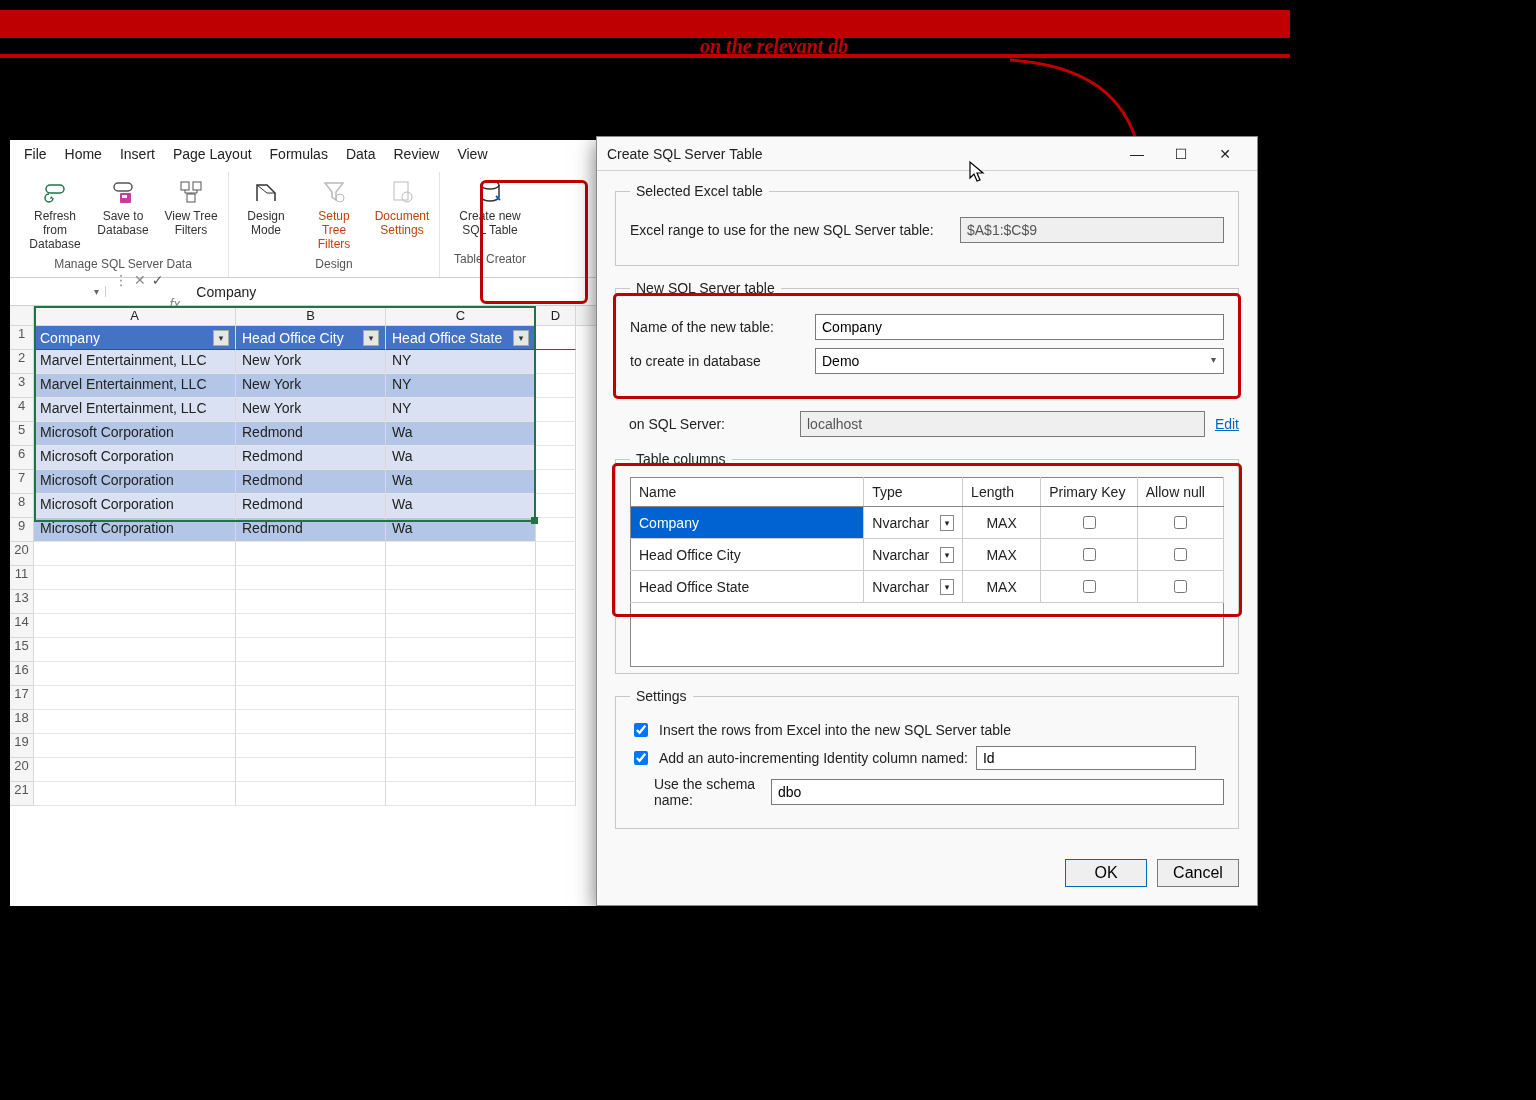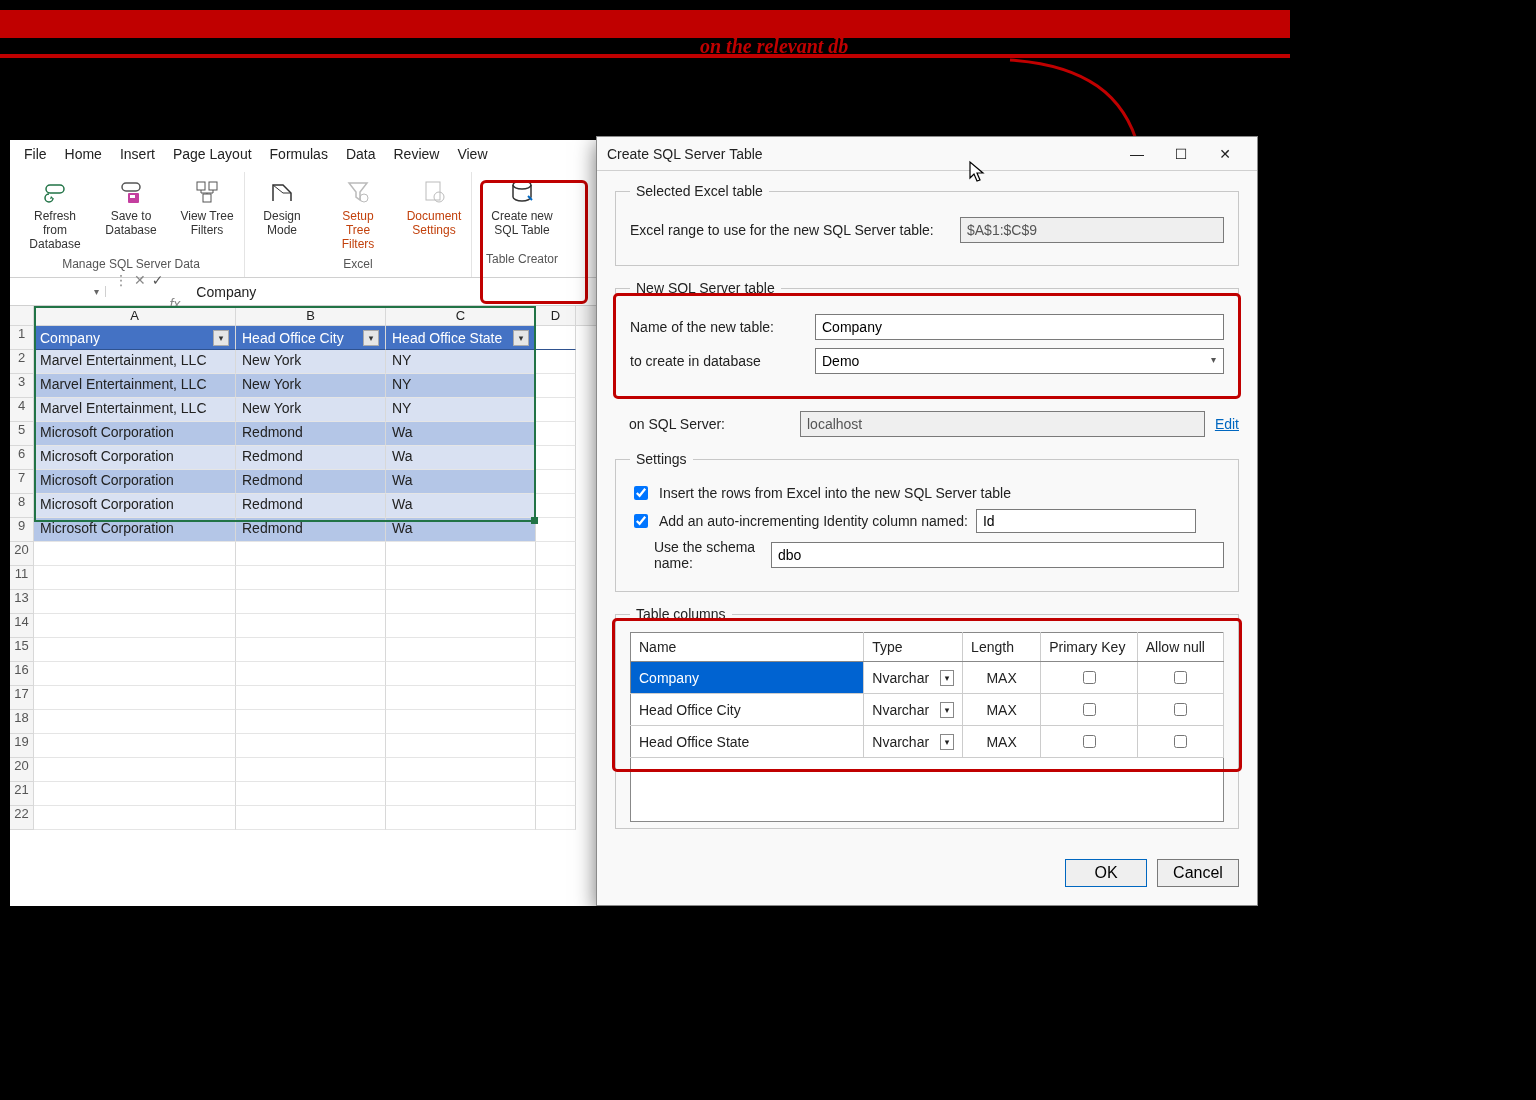--- a/index.html
+++ b/index.html
@@ -56,21 +56,21 @@
     display: flex;
     padding: 6px 8px 0;
     border-bottom: 1px solid #d0d0d0;
   }
   .ribbon-group {
     display: flex; flex-direction: column; align-items:center;
     padding: 2px 6px 6px;
     border-right: 1px solid #e4e4e4;
   }
   .ribbon-group.last { border-right: none;}
-  .ribbon-items { display:flex; gap: 14px;}
+  .ribbon-items { display:flex; gap: 6px;}
   .ribbon-btn {
     display:flex; flex-direction:column; align-items:center; justify-content:flex-start;
     width: 62px; padding:4px 2px 2px; text-align:center; font-size:12px; line-height:1.15;
     color:#333; border-radius:3px; min-height:74px; cursor:default;
   }
   .ribbon-btn.gray { color:#c2410c;}
   .ribbon-btn .ico { width:28px;height:28px; margin-bottom:4px; display:flex;align-items:center;justify-content:center;}
   .ribbon-group-label { font-size:12px; color:#555; padding-top:4px;}
   .create-sql-hl {
     position:absolute; top:40px; left:470px; width:108px; height:124px;
@@ -274,21 +274,21 @@
         <div class="ribbon-btn gray">
           <div class="ico">
             <svg width="26" height="26">
                 <rect x="5" y="3" width="14" height="18" fill="none" stroke="#bbb"></rect>
                 <circle cx="18" cy="18" r="5" fill="none" stroke="#bbb"></circle>
               </svg>
           </div>
           <span>Document Settings</span>
         </div>
       </div>
-      <div class="ribbon-group-label">Excel</div>
+      <div class="ribbon-group-label">Design</div>
     </div>
 
     <div class="ribbon-group last">
       <div class="ribbon-items">
         <div class="ribbon-btn" style="width:88px">
           <div class="ico">
             <svg width="28" height="28">
                 <ellipse cx="14" cy="7" rx="9" ry="4" fill="none" stroke="#333" stroke-width="1.5"></ellipse>
                 <path d="M5 7v12c0 2 4 4 9 4s9-2 9-4V7" fill="none" stroke="#333" stroke-width="1.5"></path>
                 <path d="M20 18l4 4" stroke="#0067c0" stroke-width="2"></path>
@@ -467,27 +467,20 @@
           <div class="cell"></div>
           <div class="cell"></div>
         </div>
         <div class="row empty">
           <div class="rh">21</div>
           <div class="cell"></div>
           <div class="cell"></div>
           <div class="cell"></div>
           <div class="cell"></div>
         </div>
-        <div class="row empty">
-          <div class="rh">22</div>
-          <div class="cell"></div>
-          <div class="cell"></div>
-          <div class="cell"></div>
-          <div class="cell"></div>
-        </div>
       </div>
     <div class="sel-border">
         <div class="sel-handle"></div>
       </div>
   </div>
 </div>
 
 <div class="dialog">
   <div class="dlg-title">
     <div class="left">
@@ -525,37 +518,20 @@
       </div>
     </fieldset>
 
     <div class="on-server-row">
       <label>on SQL Server:</label>
       <div class="val">
         <input class="textfield ro" readonly="" style="flex: 1 1 0%;" value="localhost">
         <a href="#">Edit</a>
       </div>
     </div>
-
-    <fieldset>
-      <legend>Settings</legend>
-      <div class="cb-row">
-        <input type="checkbox" checked="" style="">
-        <span>Insert the rows from Excel into the new SQL Server table</span>
-      </div>
-      <div class="cb-row">
-        <input type="checkbox" checked="" style="">
-        <span>Add an auto-incrementing Identity column named:</span>
-        <input class="textfield tf-small" value="Id" style="">
-      </div>
-      <div class="schema-row">
-        <label>Use the schema name:</label>
-        <input class="textfield tf-small" value="dbo" style="">
-      </div>
-    </fieldset>
 
     <fieldset style="padding-bottom:6px">
       <div class="hl-red" style="inset:-4px;height:154px"></div>
       <legend>Table columns</legend>
       <div class="cols-scroll">
       <table class="cols-table">
         <colgroup>
               <col style="width:250px">
               <col style="width:100px">
               <col style="width:80px">
@@ -606,20 +582,37 @@
                 </td>
                 <td class="center">MAX</td>
                 <td class="center"><input type="checkbox" style=""></td>
                 <td class="center"><input type="checkbox" style=""></td>
               </tr>
             </tbody>
       </table>
       <div class="filler"></div>
       </div>
     </fieldset>
+
+    <fieldset>
+      <legend>Settings</legend>
+      <div class="cb-row">
+        <input type="checkbox" checked="" style="">
+        <span>Insert the rows from Excel into the new SQL Server table</span>
+      </div>
+      <div class="cb-row">
+        <input type="checkbox" checked="" style="">
+        <span>Add an auto-incrementing Identity column named:</span>
+        <input class="textfield tf-small" value="Id" style="">
+      </div>
+      <div class="schema-row">
+        <label>Use the schema name:</label>
+        <input class="textfield tf-small" value="dbo" style="">
+      </div>
+    </fieldset>
   </div>
 
   <div class="dlg-buttons">
     <button class="primary">OK</button>
     <button>Cancel</button>
   </div>
 </div>
 
 <svg class="cursor-svg" width="20" height="24">
   <path d="M2 2 L2 18 L6 14 L9 21 L12 20 L9 13 L15 13 Z" fill="#fff" stroke="#000" stroke-width="1.2"></path>

